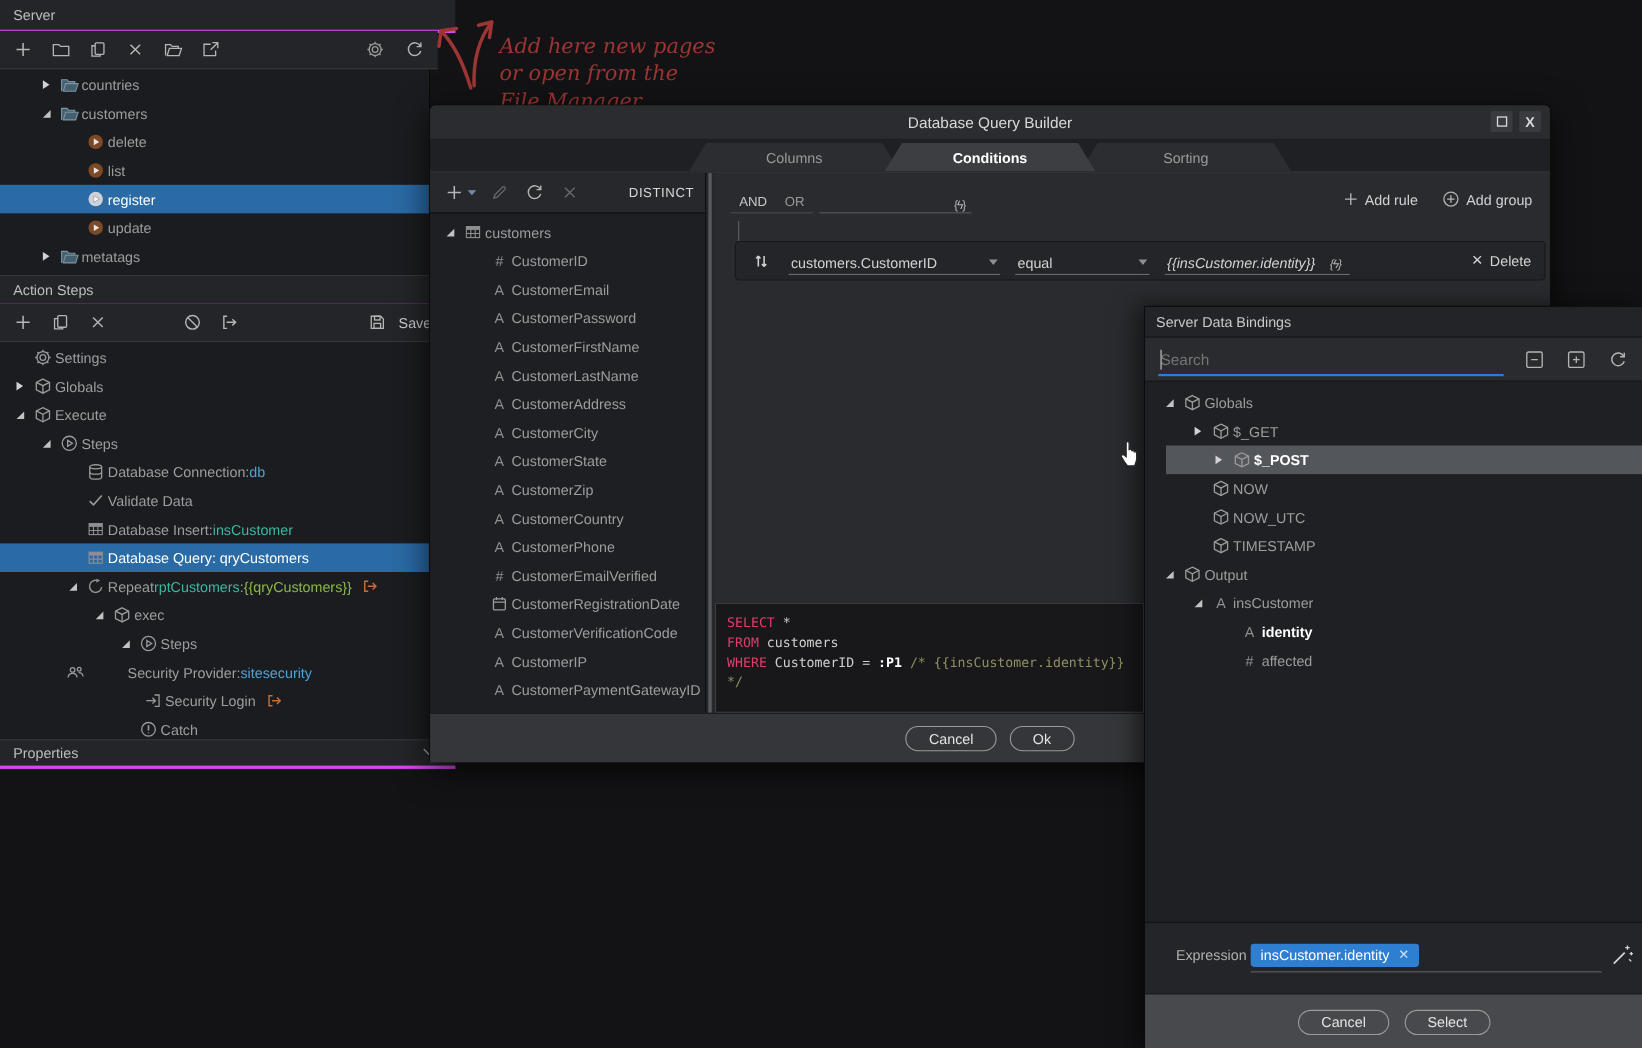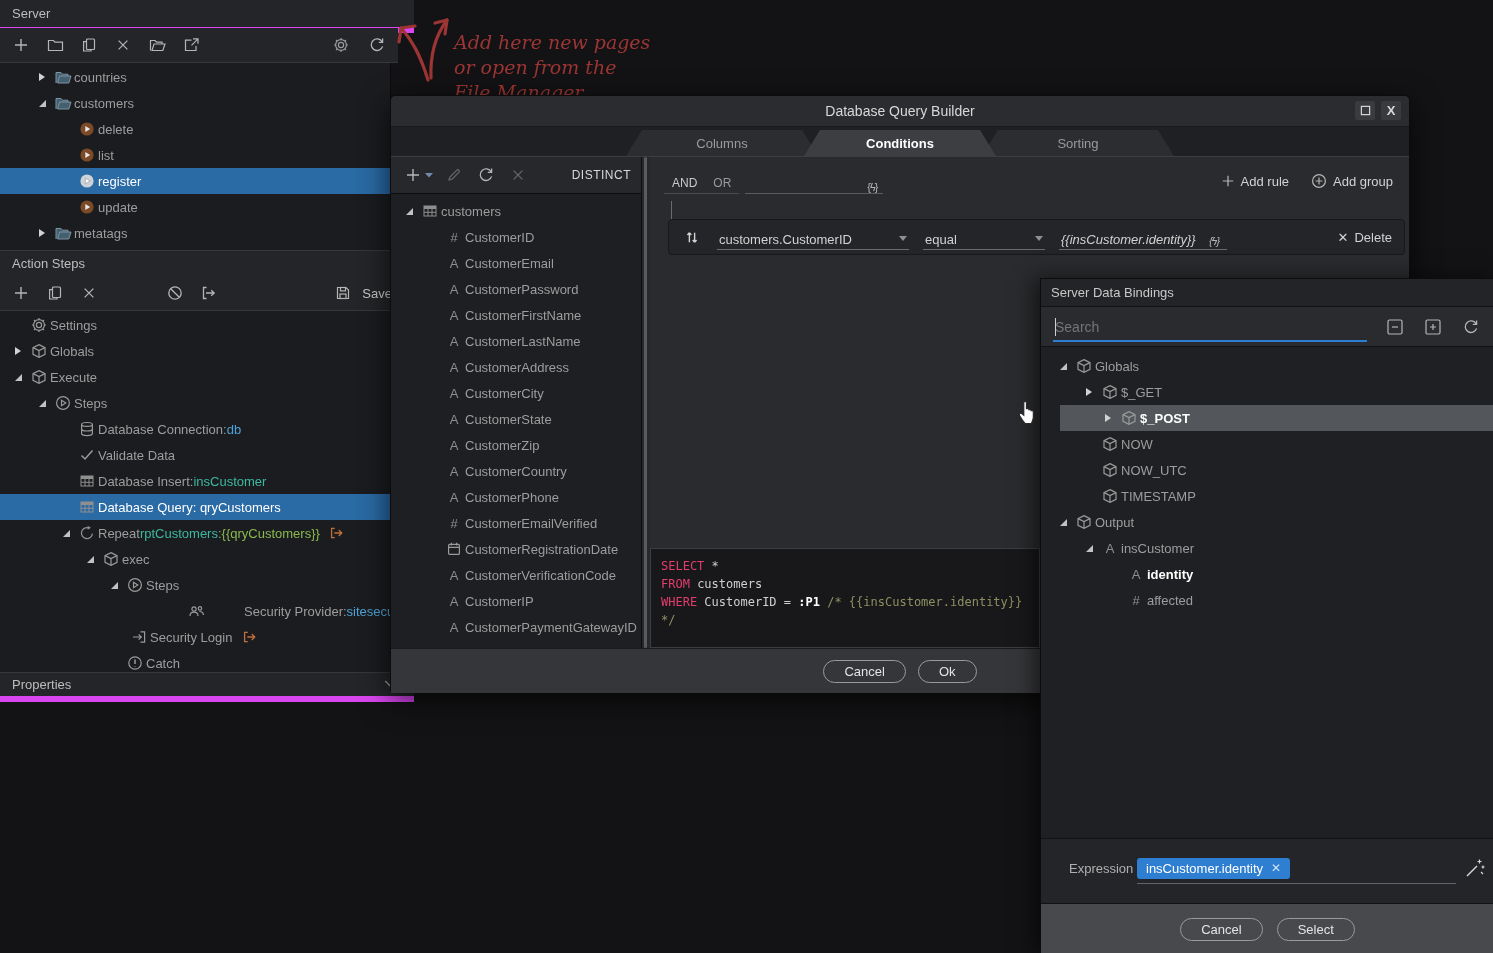--- a/index.html
+++ b/index.html
@@ -17,21 +17,21 @@
   .arr.exp::before{content:"";border-bottom:7px solid #c2c2c2;border-left:7px solid transparent;}
   .ico{display:inline-flex;width:22px;flex:none;justify-content:center;align-items:center;}
   .ico svg{display:block;}
   .ico.trail{margin-left:6px;}
   .tico{font-size:13px;color:#8f8f8f;font-weight:400;}
   .bico{font-size:11px;color:#b5b5b5;letter-spacing:-1px;}
   .c-blue{color:#4fa3d8;} .c-teal{color:#3cb8a0;} .c-green{color:#8ab94d;}
 
   
   .lpanel{left:0;top:0;width:390px;height:696px;background:#1b1c1f;border-right:1px solid #0a0a0b;}
-  .phead{background:#242528;color:#bdbdbd;font-size:13px;display:flex;align-items:center;padding:0 12px;border-bottom:6px solid #d946ef;border-top:1px solid #36373a;}
+  .phead{background:#242528;color:#bdbdbd;font-size:13px;display:flex;align-items:center;padding:0 12px;border-bottom:3px solid #d946ef;border-top:1px solid #36373a;}
   .toolbar{background:#242528;display:flex;align-items:center;border-bottom:1px solid #36373a;}
   .tbtn{display:inline-flex;align-items:center;justify-content:center;width:26px;height:26px;flex:none;}
   .tbtn.dim{opacity:.45;}
   .tlabel{color:#c9c9c9;font-size:13px;}
 
   
   .modal{left:390px;top:95px;width:1018px;height:595px;background:#28292c;box-shadow:0 8px 30px rgba(0,0,0,.7);border:1px solid #0c0c0d;border-radius:5px 5px 0 0;z-index:10;}
   .mtitle{height:30px;background:#2b2c2f;display:flex;align-items:center;justify-content:center;color:#d8d8d8;font-size:14px;position:relative;border-bottom:1px solid #1a1a1c;border-radius:5px 5px 0 0;}
   .mtools{position:absolute;right:8px;top:5px;display:flex;gap:6px;align-items:center;}
   .mbtn{width:20px;height:19px;display:flex;align-items:center;justify-content:center;background:#3a3b3f;border-radius:2px;color:#d8d8d8;font-size:13px;font-weight:bold;}
@@ -415,21 +415,21 @@
           <span class="ico">
             <svg width="16" height="16" viewBox="0 0 16 16" fill="none" stroke="#9a9a9a" stroke-width="1.2">
               <circle cx="8" cy="8" r="6.4"></circle>
               <path d="M6.5 5.3 L10.8 8 L6.5 10.7 Z"></path>
             </svg>
           </span>
           <span class="lbl">
             <span>Steps</span>
           </span>
         </div>
-        <div class="trow" style="padding-left: 128px; gap: 37px;">
+        <div class="trow" style=" gap: 37px;">
           <span class="arr"></span>
           <span class="ico">
             <svg width="17" height="16" viewBox="0 0 17 16" fill="none" stroke="#9a9a9a" stroke-width="1.2">
               <circle cx="6" cy="6" r="2.1"></circle>
               <path d="M2 13 C2 10.3 4 9.2 6 9.2 C8 9.2 10 10.3 10 13"></path>
               <circle cx="12" cy="5.4" r="1.7"></circle>
               <path d="M11.4 8.5 C13.6 8.5 15.4 9.8 15.4 12"></path>
             </svg>
           </span>
           <span class="lbl">

